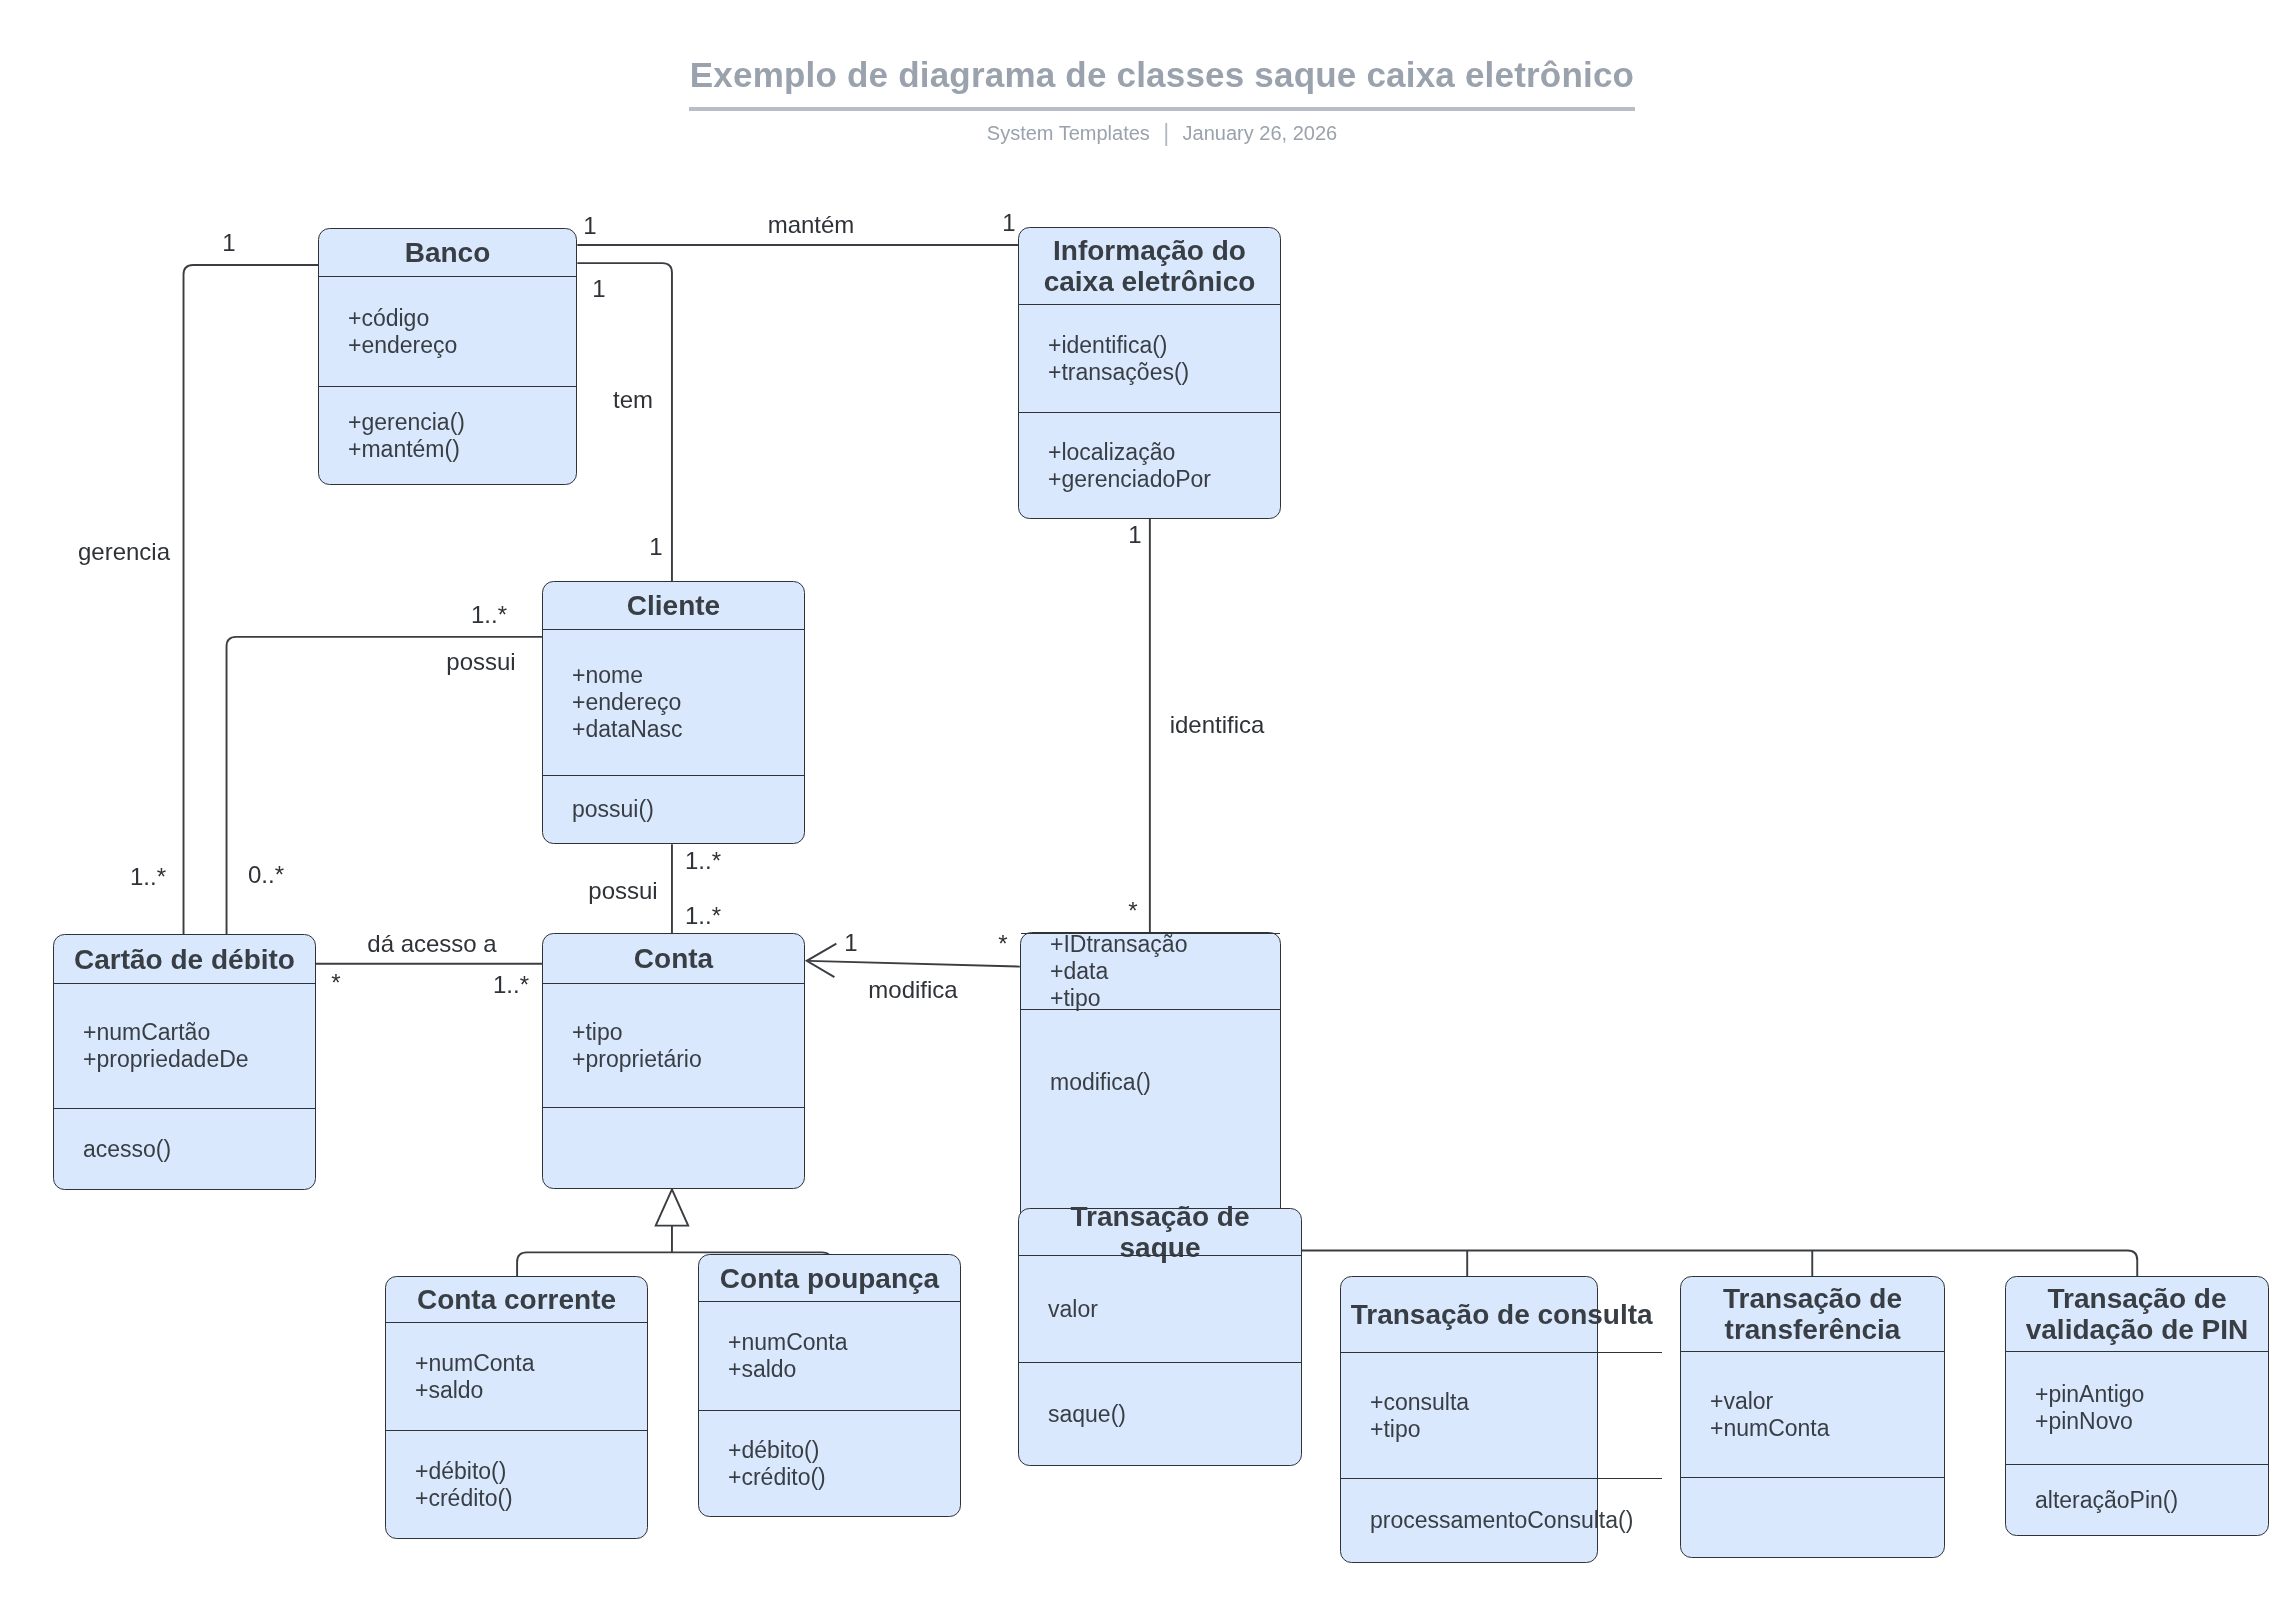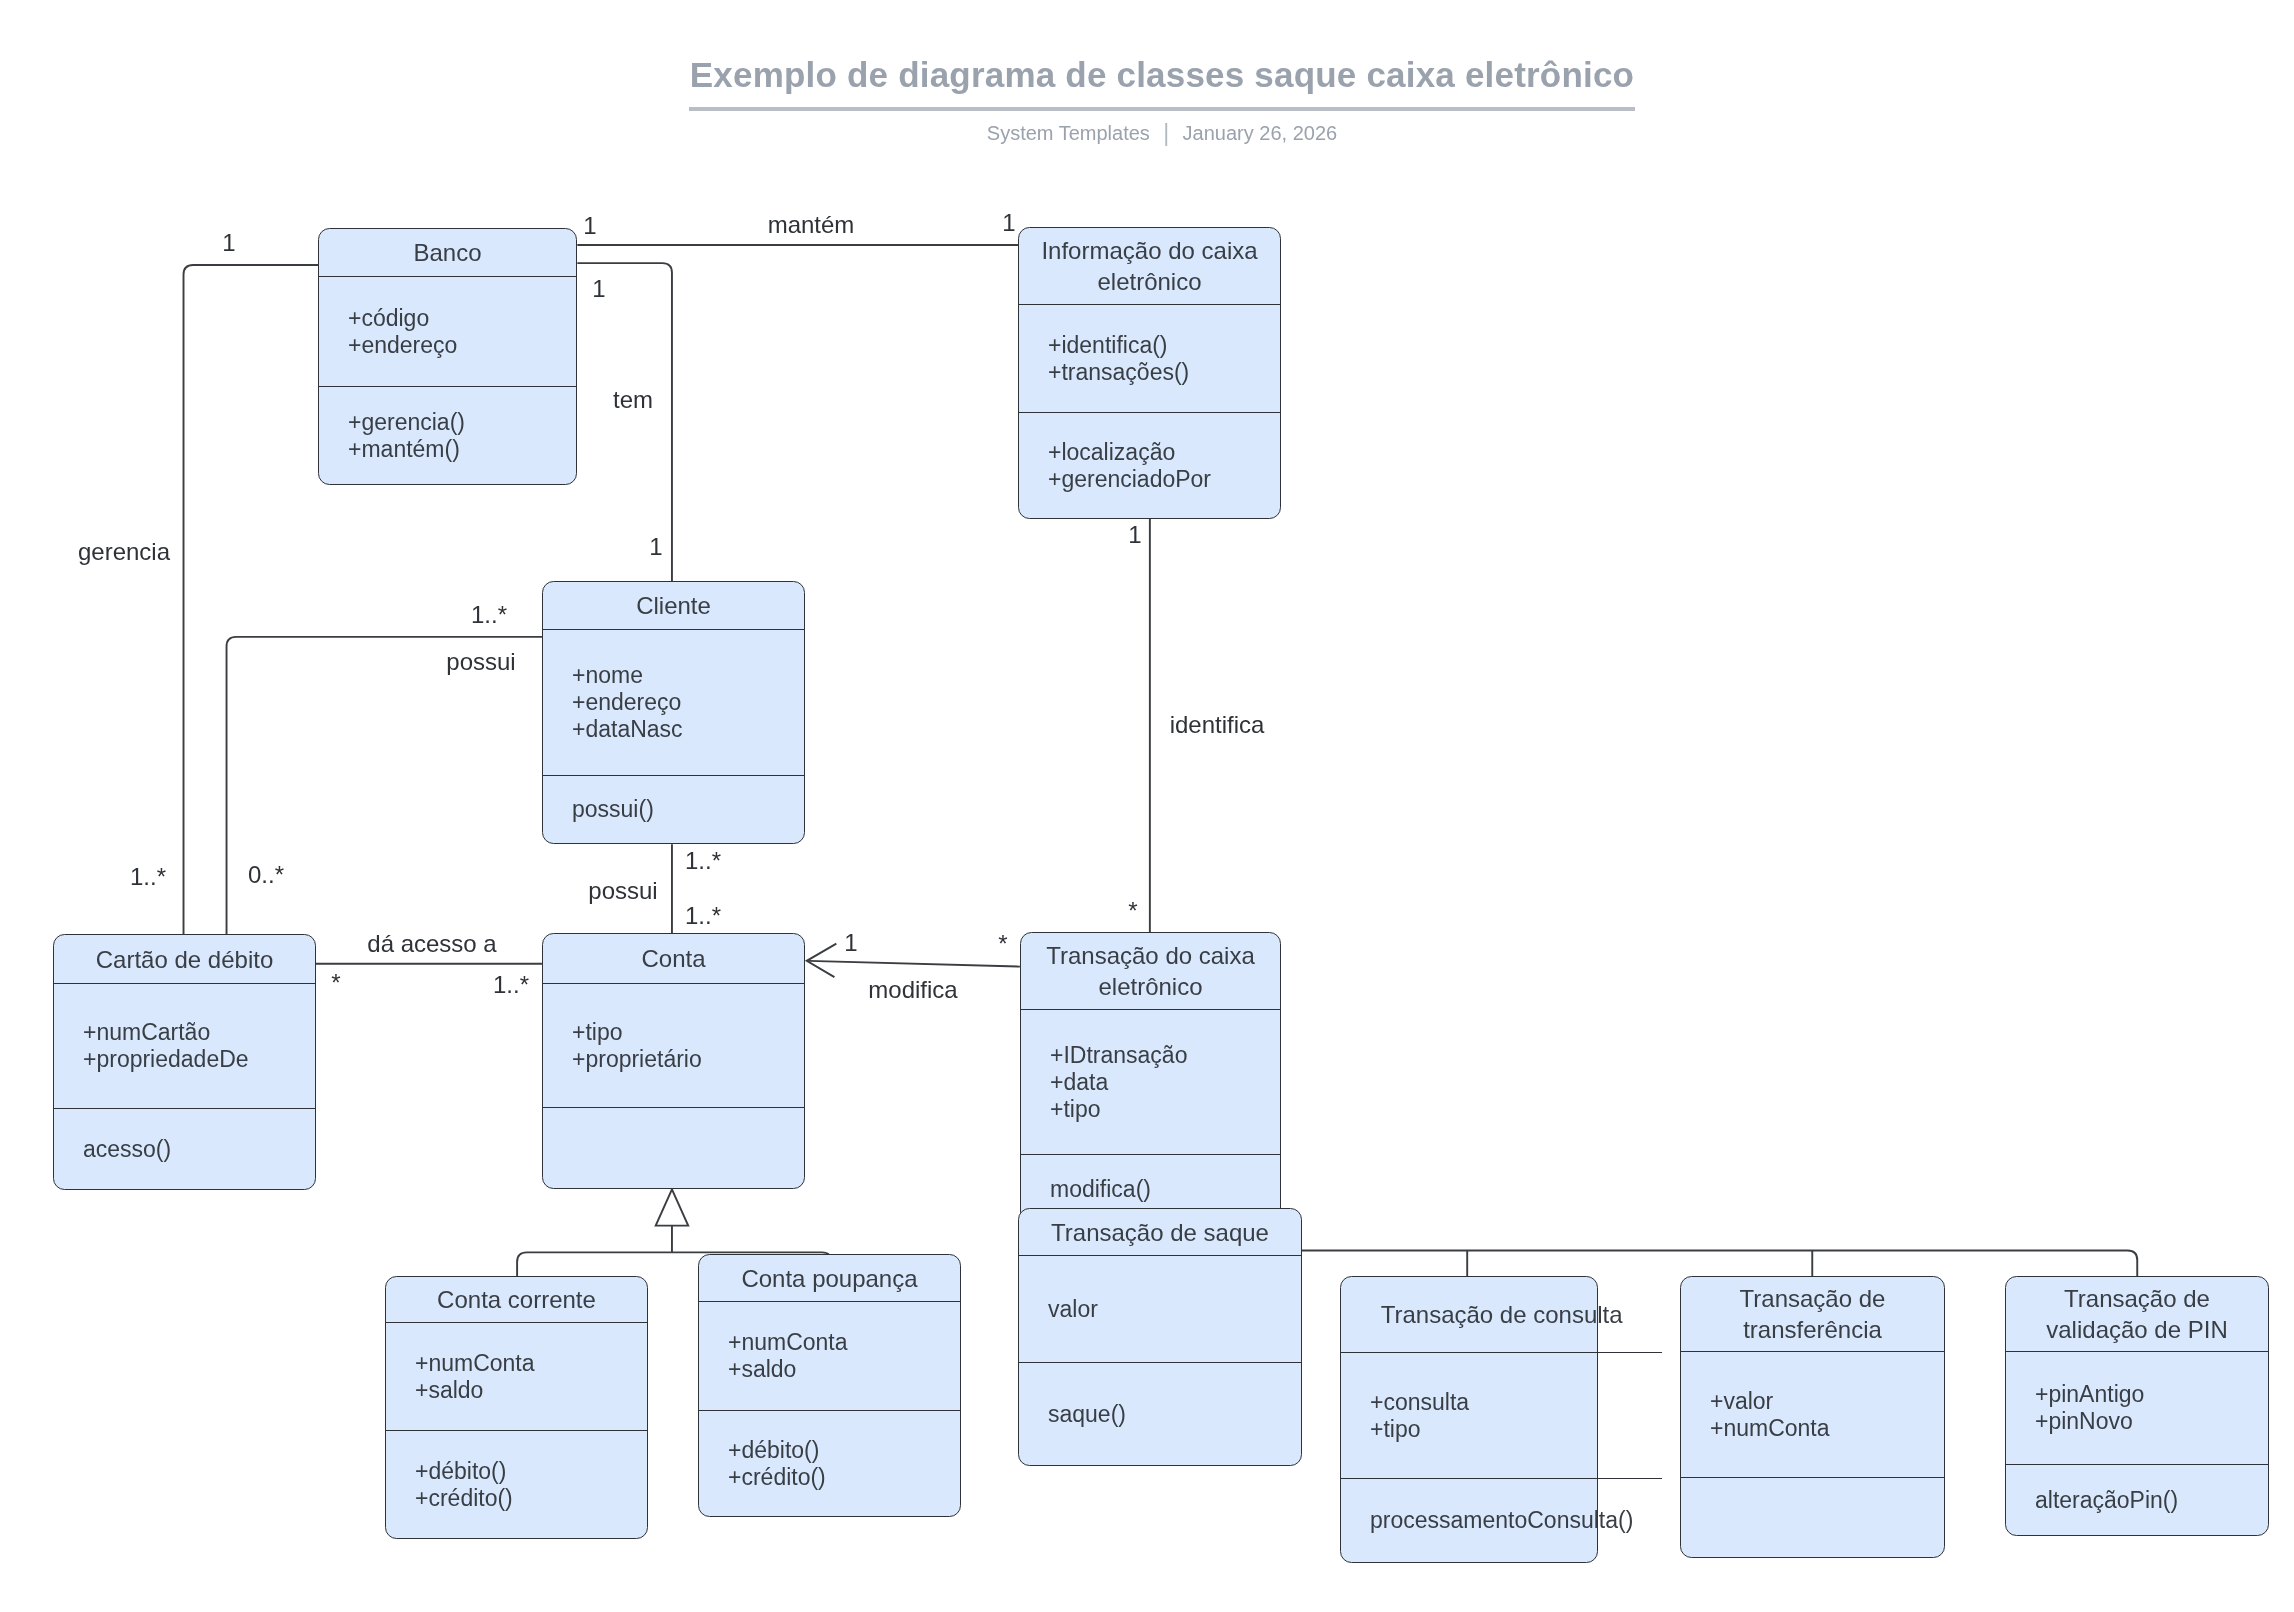--- a/index.html
+++ b/index.html
@@ -21,21 +21,21 @@
   svg.edges path, svg.edges polyline{stroke:#3a3d41;stroke-width:2;fill:none;}
   svg.edges polygon{stroke:#3a3d41;stroke-width:2;fill:#ffffff;}
   
   .cls{
     position:absolute;display:grid;box-sizing:border-box;
     background:#d9e8fc;border:1.9px solid #2f3338;border-radius:11.5px;
     color:#393e45;
   }
   .cls-title{
     display:flex;align-items:center;justify-content:center;text-align:center;
-    font-size:24px;line-height:31px;padding:0 9.6px;
+    font-size:28px;line-height:31px;padding:0 9.6px;font-weight:bold;
   }
   .cls-members{
     border-top:1.9px solid #2f3338;
     display:flex;flex-direction:column;justify-content:center;
     padding:0 29px;font-size:23px;line-height:27px;
   }
   .cls-members div{white-space:nowrap;}
   
   .lbl{
     position:absolute;transform:translate(-50%,-50%);
@@ -137,21 +137,20 @@
   <div class="cls" style="left:542px;top:933px;width:263px;height:256px;grid-template-rows:49px 124px 1fr;">
     <div class="cls-title">Conta</div>
     <div class="cls-members">
         <div>+tipo</div>
         <div>+proprietário</div>
       </div>
     <div class="cls-members"></div>
   </div>
 
   <div class="cls" style="left:1020px;top:932px;width:261px;height:292px;grid-template-rows:76px 145px 1fr;">
-    <div class="cls-title">Transação do caixa eletrônico</div>
     <div class="cls-members">
         <div>+IDtransação</div>
         <div>+data</div>
         <div>+tipo</div>
       </div>
     <div class="cls-members">
         <div>modifica()</div>
       </div>
   </div>
 

